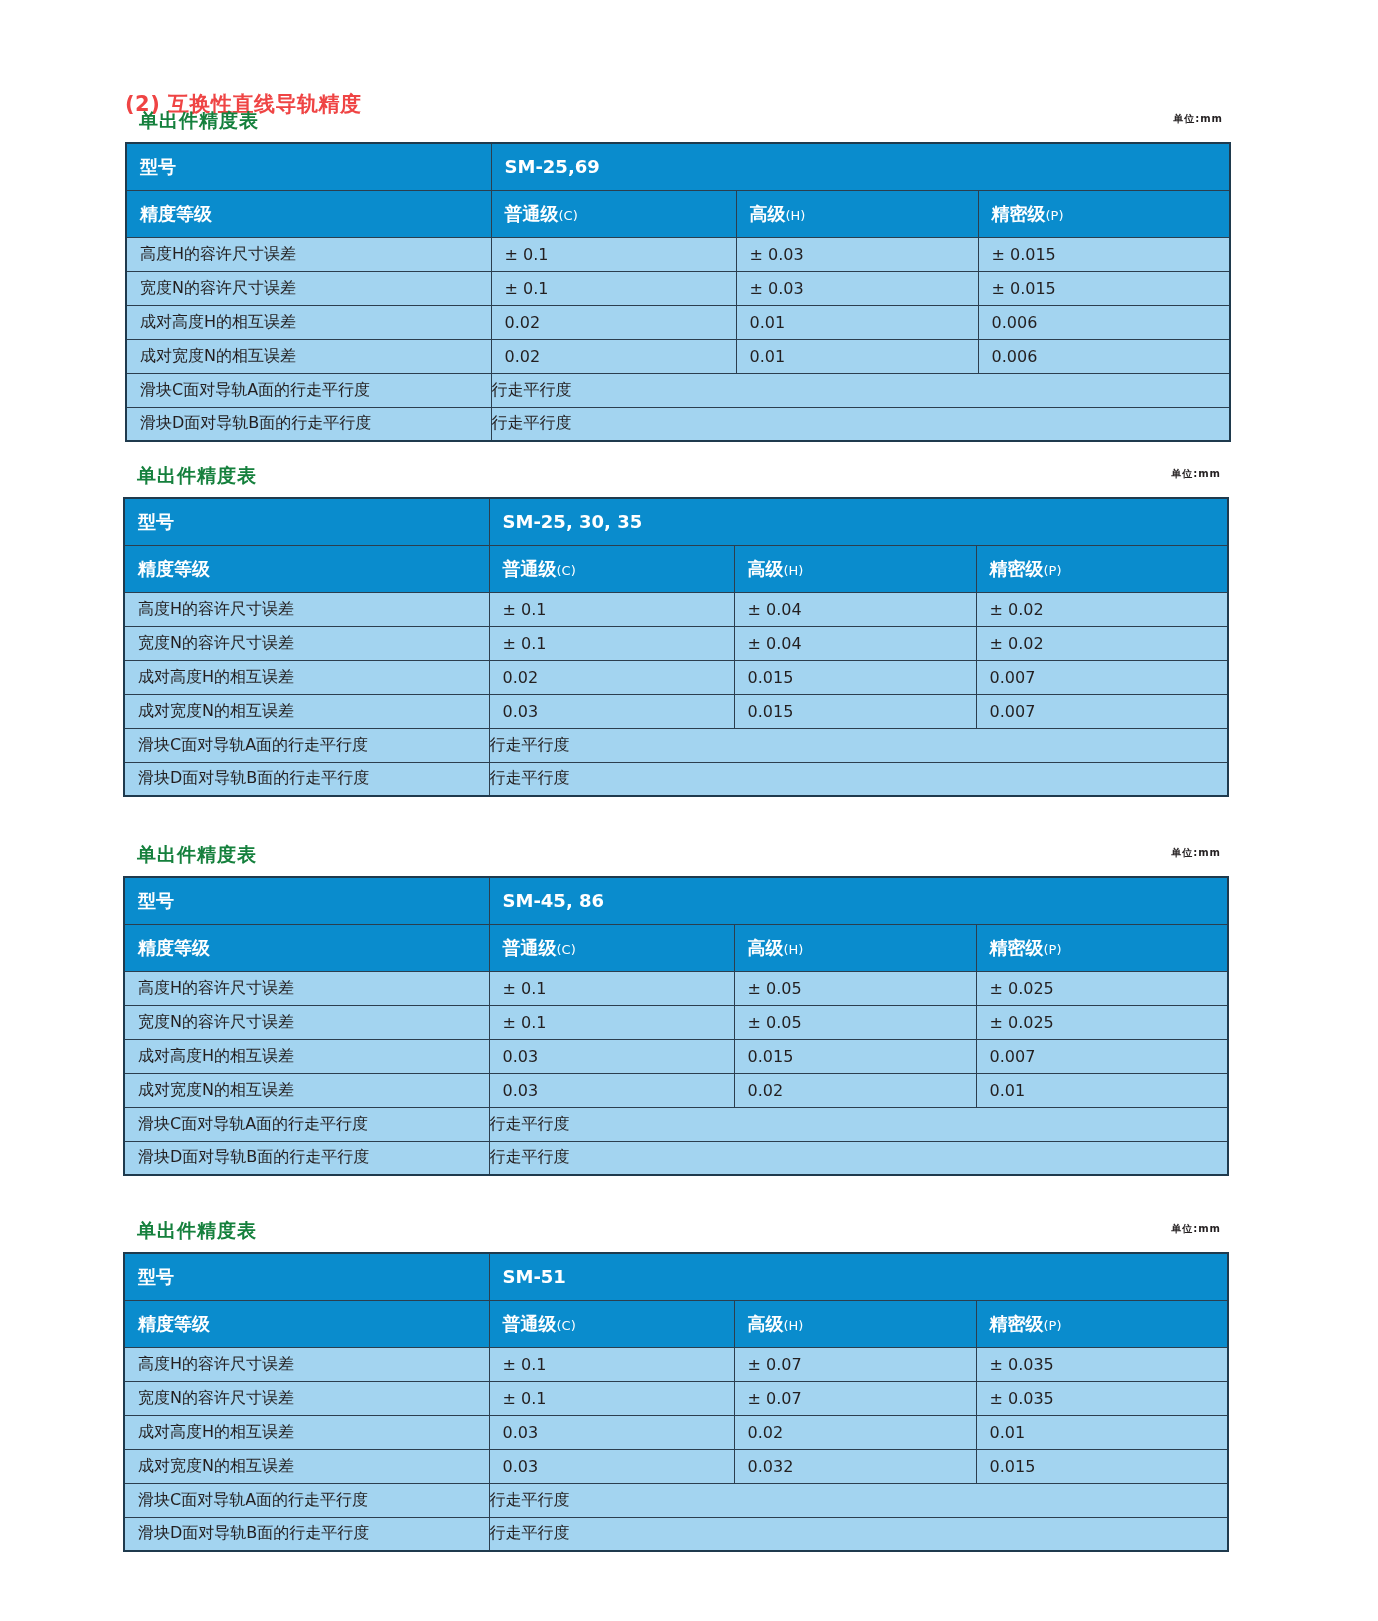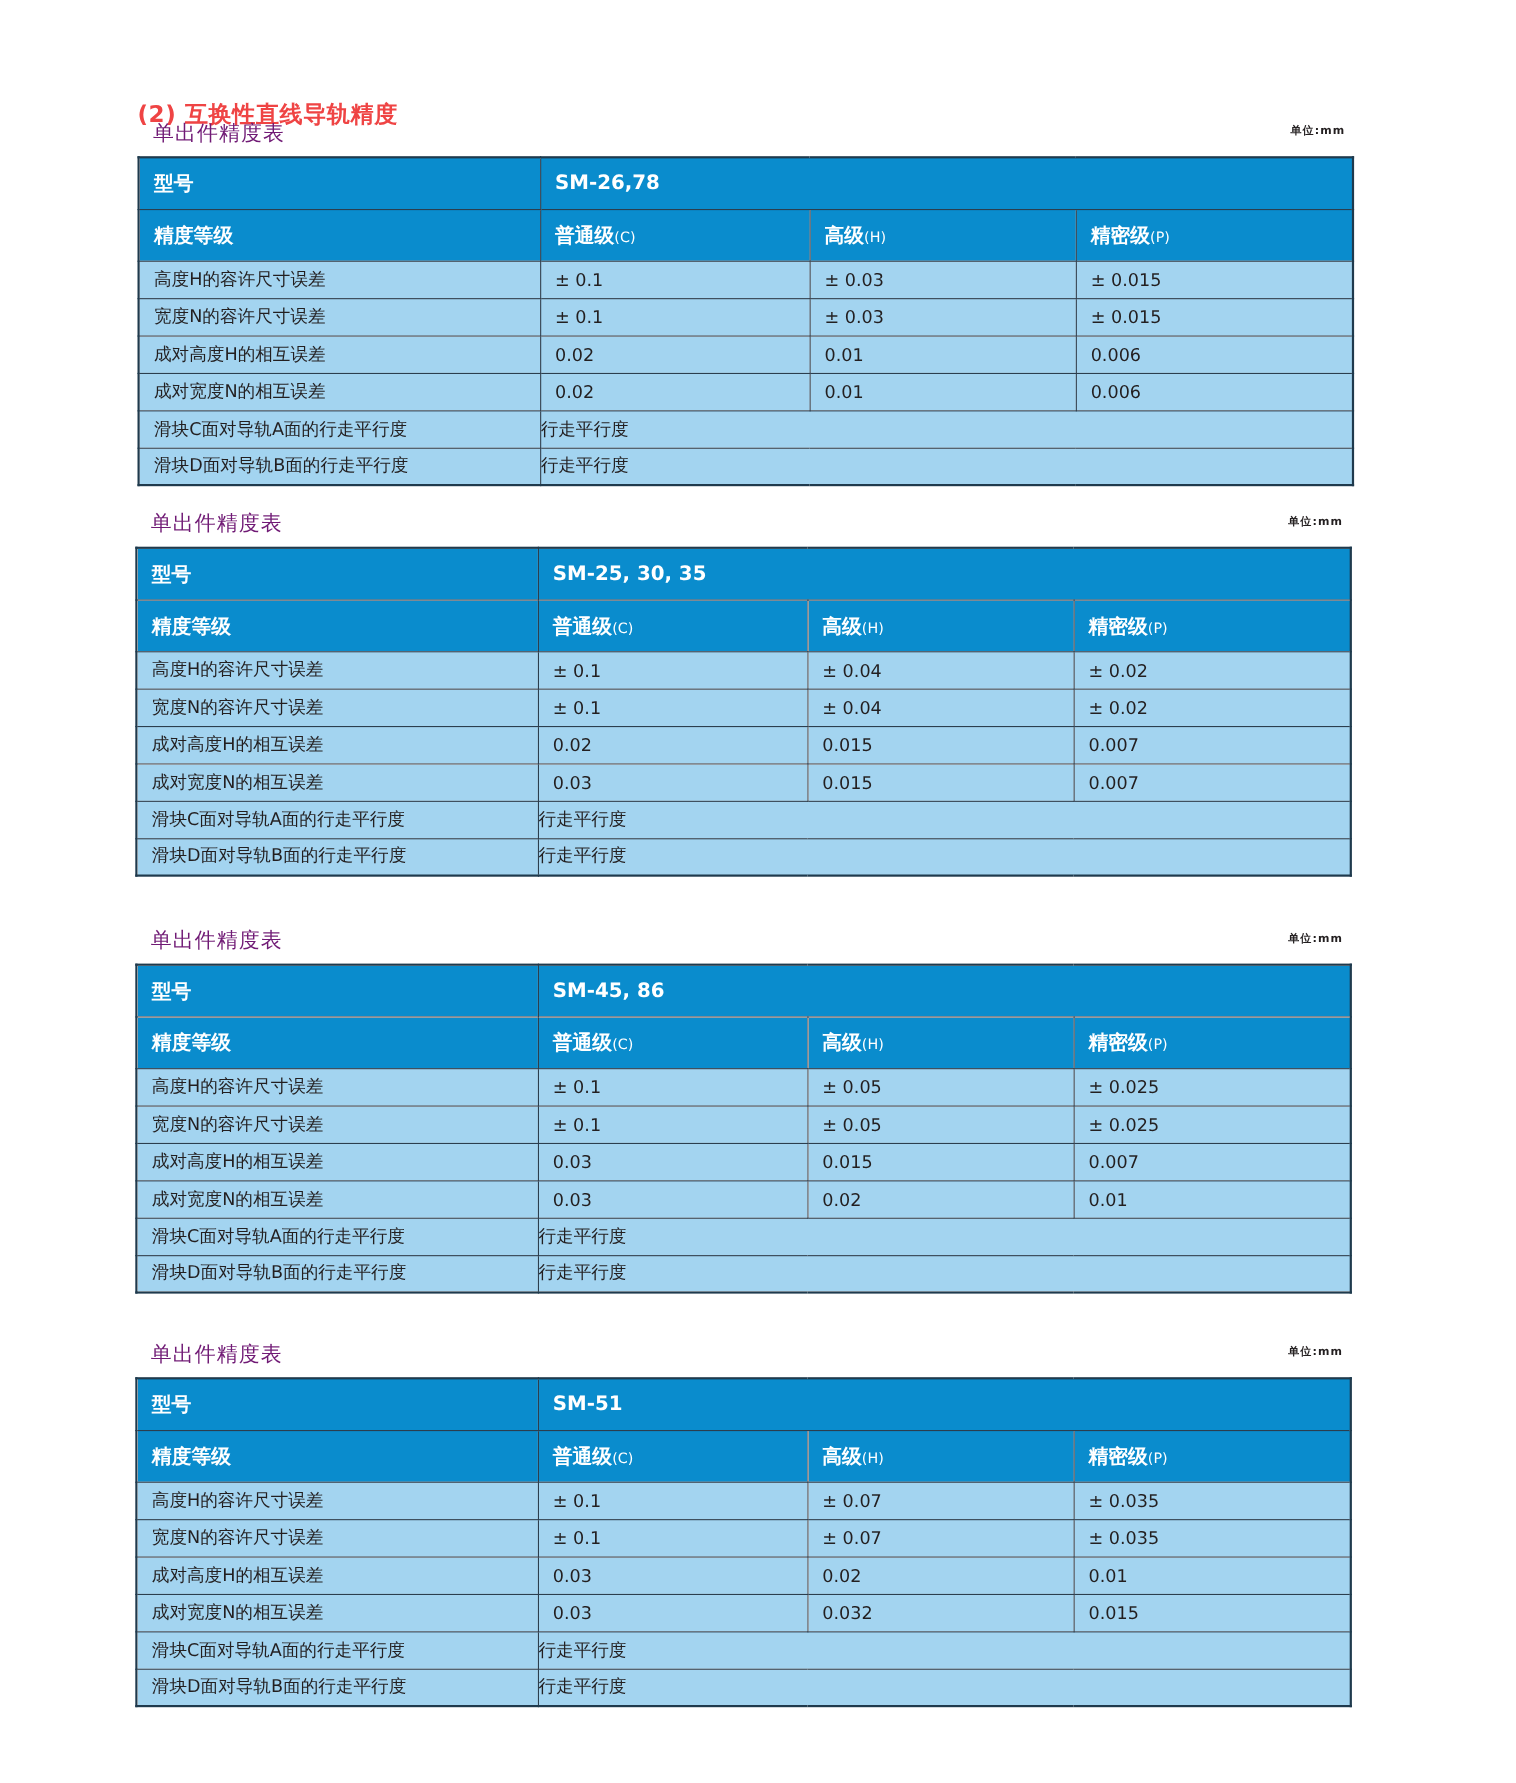--- a/index.html
+++ b/index.html
@@ -1,21 +1,21 @@
 <!DOCTYPE html>
 <html><head>
 <meta charset="utf-8">
 <style>
   * { box-sizing: border-box; margin: 0; padding: 0; }
   html, body { width: 1378px; height: 1621px; background: #ffffff; overflow: hidden; }
   body { font-family: "DejaVu Sans", "Liberation Sans", sans-serif; color: #231f20; position: relative; }
   .page-title { position: absolute; left: 125px; top: 66px; font-size: 21px; font-weight: bold; color: #ef4444; letter-spacing: 0.5px; margin-top: 24px; }
   .block { position: absolute; left: 123px; width: 1104px; }
   .block-head { position: relative; height: 38px; }
-  .block-title { position: absolute; left: 14px; top: 4px; font-size: 19px; font-weight: normal; color: #701a75; letter-spacing: 1px; text-align: right; }
+  .block-title { position: absolute; left: 14px; top: 4px; font-size: 19px; font-weight: bold; color: #15803d; letter-spacing: 1px; text-align: right; }
   .unit { position: absolute; right: 6px; top: 8px; font-size: 10px; font-weight: bold; color: #231f20; letter-spacing: 1px; }
   table.spec { width: 1104px; border-collapse: collapse; table-layout: fixed; border: 2px solid #1f3a4d; }
   table.spec td { border: 1.5px solid #2b3e4e; padding: 0 0 0 13px; vertical-align: middle; white-space: nowrap; overflow: hidden; }
   tr.hdr td { background: #0a8ccd; color: #ffffff; height: 47px; font-size: 18px; font-weight: bold; }
   tr.hdr td .sub { font-size: 13px; font-weight: normal; }
   tr.row td { background: #a3d4f0; color: #231f20; height: 34px; font-size: 16px; }
   tr.row td.span { text-align: left; padding-left: 0; padding-right: 140px; }
   col.c0 { width: 365px; }
   col.c1 { width: 245px; }
   col.c2 { width: 242px; }
@@ -34,21 +34,21 @@
   <table class="spec">
     <colgroup>
         <col class="c0">
         <col class="c1">
         <col class="c2">
         <col class="c3">
       </colgroup>
     <tbody>
         <tr class="hdr">
       <td>型号</td>
-      <td colspan="3">SM-26,78</td>
+      <td colspan="3">SM-25,69</td>
     </tr>
     <tr class="hdr">
       <td>精度等级</td>
       <td><span>普通级</span><span class="sub">(C)</span></td>
       <td><span>高级</span><span class="sub">(H)</span></td>
       <td><span>精密级</span><span class="sub">(P)</span></td>
     </tr>
     <tr class="row">
       <td>高度H的容许尺寸误差</td>
       <td>± 0.1</td>

